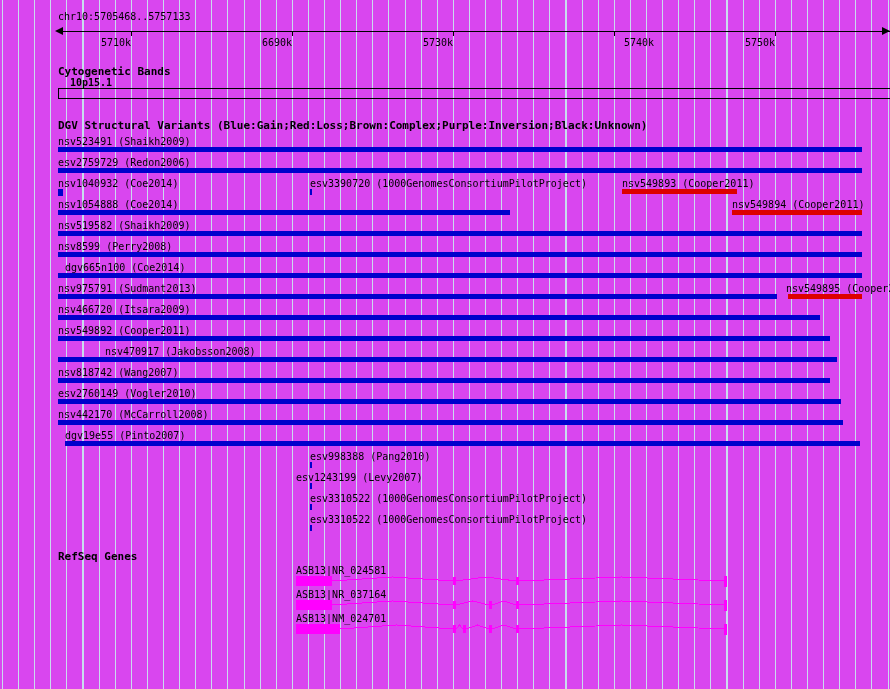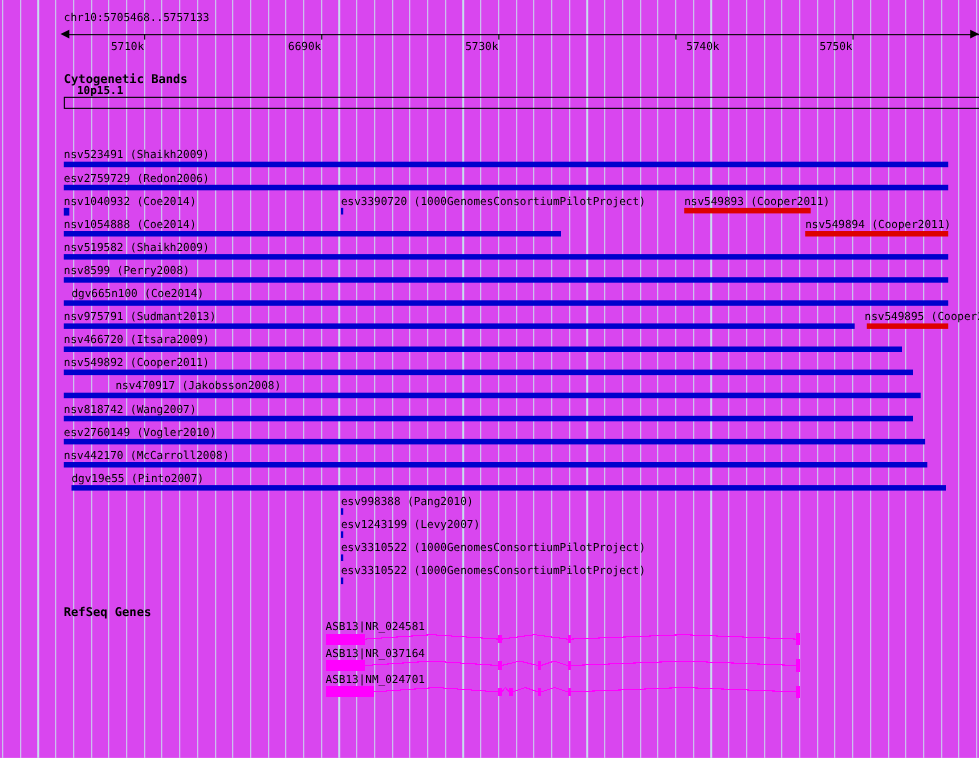--- a/index.html
+++ b/index.html
@@ -47,20 +47,21 @@
       <div class="rtick" style="left: 614px;"></div>
       <div class="rlabel" style="left: 614px; margin-left: 40px;">5740k</div>
       <div class="rtick" style="left: 775px;"></div>
       <div class="rlabel" style="left: 775px;">5750k</div>
     </div>
 
   <div class="abs t11b" style="left:58px;top:66px;">Cytogenetic Bands</div>
   <div class="abs t10" style="left:70px;top:77px;font-weight:bold;">10p15.1</div>
   <div class="band-box"></div>
 
+  <div class="abs t11b" style="left:58px;top:120px;">DGV Structural Variants (Blue:Gain;Red:Loss;Brown:Complex;Purple:Inversion;Black:Unknown)</div>
   <div id="dgv-rows">
       <div class="flabel" style="left: 58px; top: 136px;">nsv523491 (Shaikh2009)</div>
       <div class="fbar" style="left: 58px; top: 147px; width: 804px; height: 5px; background: rgb(0, 0, 204);"></div>
       <div class="flabel" style="left: 58px; top: 157px;">esv2759729 (Redon2006)</div>
       <div class="fbar" style="left: 58px; top: 168px; width: 804px; height: 5px; background: rgb(0, 0, 204);"></div>
       <div class="flabel" style="left: 58px; top: 178px;">nsv1040932 (Coe2014)</div>
       <div class="fbar" style="left: 58px; top: 189px; width: 5px; height: 7px; background: rgb(0, 0, 204);"></div>
       <div class="flabel" style="left: 310px; top: 178px;">esv3390720 (1000GenomesConsortiumPilotProject)</div>
       <div class="fbar" style="left: 310px; top: 189px; width: 2px; height: 6px; background: rgb(0, 0, 204);"></div>
       <div class="flabel" style="left: 622px; top: 178px;">nsv549893 (Cooper2011)</div>
@@ -88,21 +89,21 @@
       <div class="flabel" style="left: 58px; top: 367px;">nsv818742 (Wang2007)</div>
       <div class="fbar" style="left: 58px; top: 378px; width: 772px; height: 5px; background: rgb(0, 0, 204);"></div>
       <div class="flabel" style="left: 58px; top: 388px;">esv2760149 (Vogler2010)</div>
       <div class="fbar" style="left: 58px; top: 399px; width: 783px; height: 5px; background: rgb(0, 0, 204);"></div>
       <div class="flabel" style="left: 58px; top: 409px;">nsv442170 (McCarroll2008)</div>
       <div class="fbar" style="left: 58px; top: 420px; width: 785px; height: 5px; background: rgb(0, 0, 204);"></div>
       <div class="flabel" style="left: 65px; top: 430px;">dgv19e55 (Pinto2007)</div>
       <div class="fbar" style="left: 65px; top: 441px; width: 795px; height: 5px; background: rgb(0, 0, 204);"></div>
       <div class="flabel" style="left: 310px; top: 451px;">esv998388 (Pang2010)</div>
       <div class="fbar" style="left: 310px; top: 462px; width: 2px; height: 6px; background: rgb(0, 0, 204);"></div>
-      <div class="flabel" style="left: 310px; top: 472px;">esv1243199 (Levy2007)</div>
+      <div class="flabel" style="left: 296px; top: 472px;">esv1243199 (Levy2007)</div>
       <div class="fbar" style="left: 310px; top: 483px; width: 2px; height: 6px; background: rgb(0, 0, 204);"></div>
       <div class="flabel" style="left: 310px; top: 493px;">esv3310522 (1000GenomesConsortiumPilotProject)</div>
       <div class="fbar" style="left: 310px; top: 504px; width: 2px; height: 6px; background: rgb(0, 0, 204);"></div>
       <div class="flabel" style="left: 310px; top: 514px;">esv3310522 (1000GenomesConsortiumPilotProject)</div>
       <div class="fbar" style="left: 310px; top: 525px; width: 2px; height: 6px; background: rgb(0, 0, 204);"></div>
     </div>
 
   <div class="abs t11b" style="left:58px;top:551px;text-align:right;">RefSeq Genes</div>
   <div id="genes">
       <div class="flabel" style="left: 296px; top: 565px;">ASB13|NR_024581</div>

